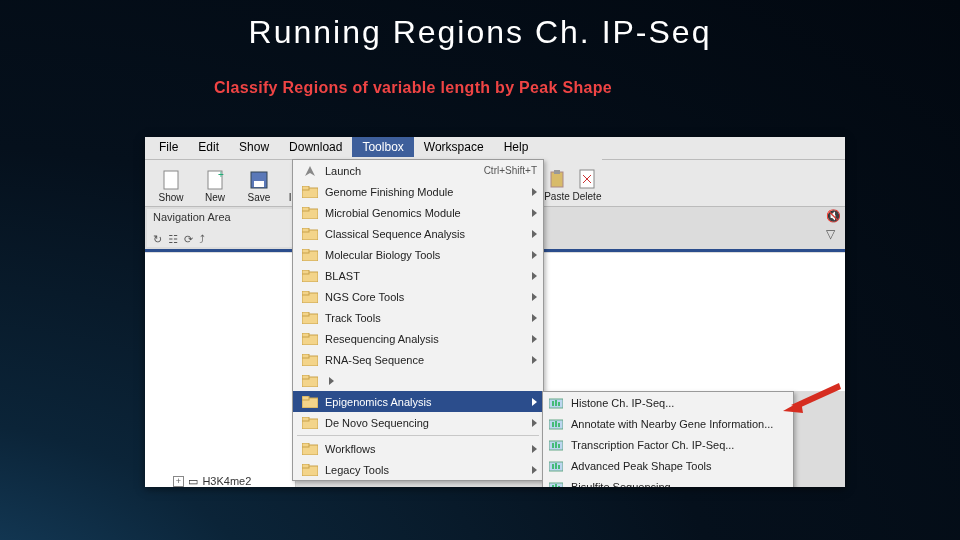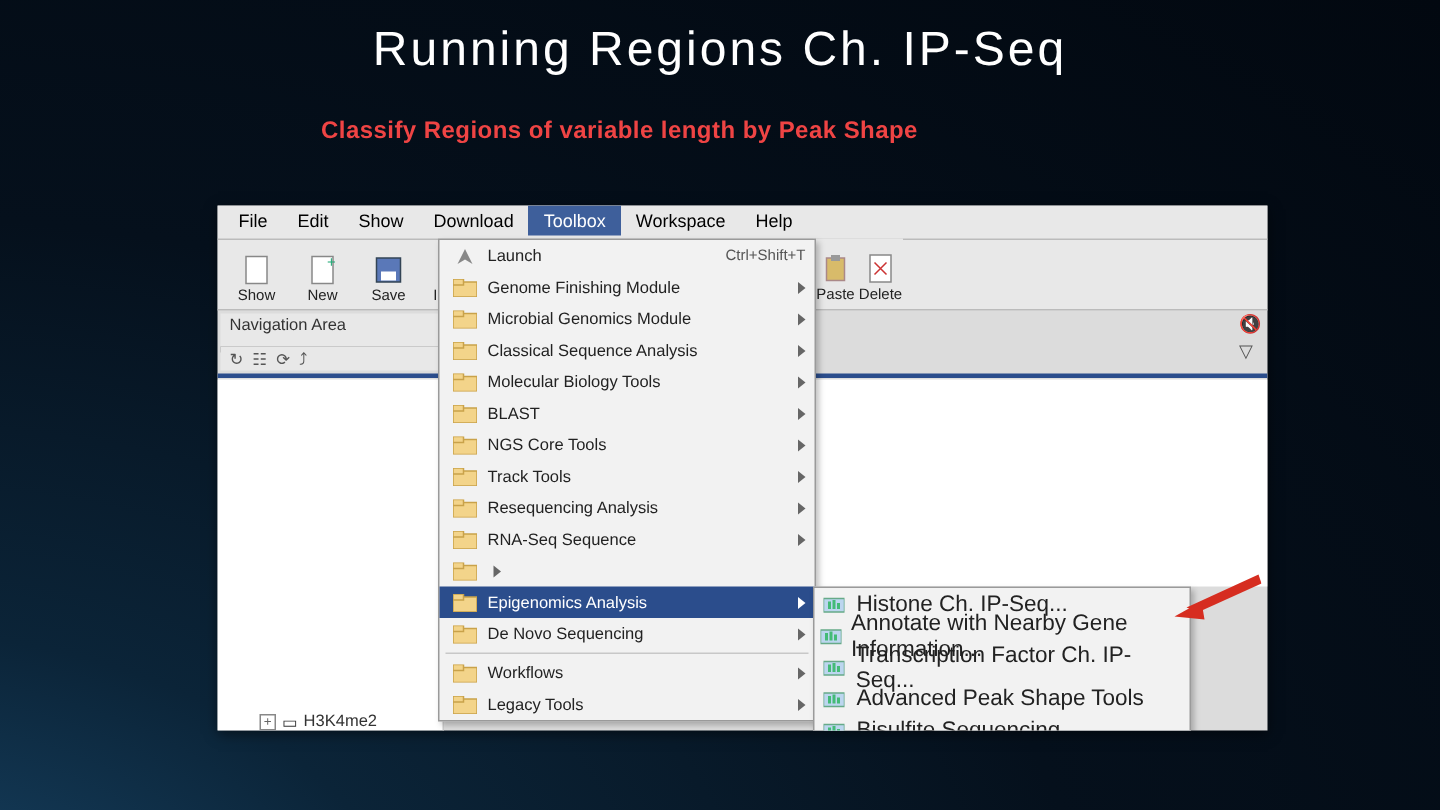--- a/index.html
+++ b/index.html
@@ -21,21 +21,21 @@
 .tree .plus{width:9px;height:9px;border:1px solid #888;font-size:9px;line-height:8px;text-align:center;margin-right:4px;color:#666}
 .menu{position:absolute;left:147px;top:22px;width:250px;background:#f2f2f2;border:1px solid #9a9a9a;box-shadow:2px 2px 4px rgba(0,0,0,.25);font-size:11px;color:#222}
 .menu .mi{display:flex;align-items:center;height:21px;padding:0 6px 0 8px;position:relative}
 .menu .mi.sel{background:#2b4d8c;color:#fff}
 .menu .mi .mic{width:18px;height:16px;margin-right:6px;display:flex;align-items:center;justify-content:center}
 .menu .mi .lbl{flex:1;white-space:nowrap;overflow:hidden}
 .menu .mi .sc{color:#555;font-size:10px;margin-left:8px}
 .menu .mi .arr{width:0;height:0;border-top:4px solid transparent;border-bottom:4px solid transparent;border-left:5px solid #666;margin-left:4px}
 .menu .mi.sel .arr{border-left-color:#fff}
 .menu .sep{height:1px;background:#c8c8c8;margin:2px 4px}
-.submenu{position:absolute;left:397px;top:254px;width:250px;background:#f2f2f2;border:1px solid #9a9a9a;box-shadow:2px 2px 4px rgba(0,0,0,.25);font-size:15px;color:#222}
+.submenu{position:absolute;left:397px;top:254px;width:250px;background:#f2f2f2;border:1px solid #9a9a9a;box-shadow:2px 2px 4px rgba(0,0,0,.25);font-size:11px;color:#222}
 .submenu .mi{display:flex;align-items:center;height:21px;padding:0 6px 0 4px}
 .submenu .mic{width:18px;height:16px;margin-right:6px;display:flex;align-items:center;justify-content:center}
 .rightcol{position:absolute;left:397px;top:22px;width:60px;height:46px;background:#e8e8e8;display:flex}
 .rightfilter{position:absolute;right:4px;top:72px;display:flex;flex-direction:column;gap:4px;color:#555}
 .hr2{position:absolute;left:397px;top:112px;height:3px;width:303px;background:#2b4d8c}
 .mainwhite{position:absolute;left:397px;top:116px;right:0;height:138px;background:#fff}
 .arrow{position:absolute;left:636px;top:244px;width:60px;height:30px;pointer-events:none}
 svg{display:block}
 </style>
 </head>

